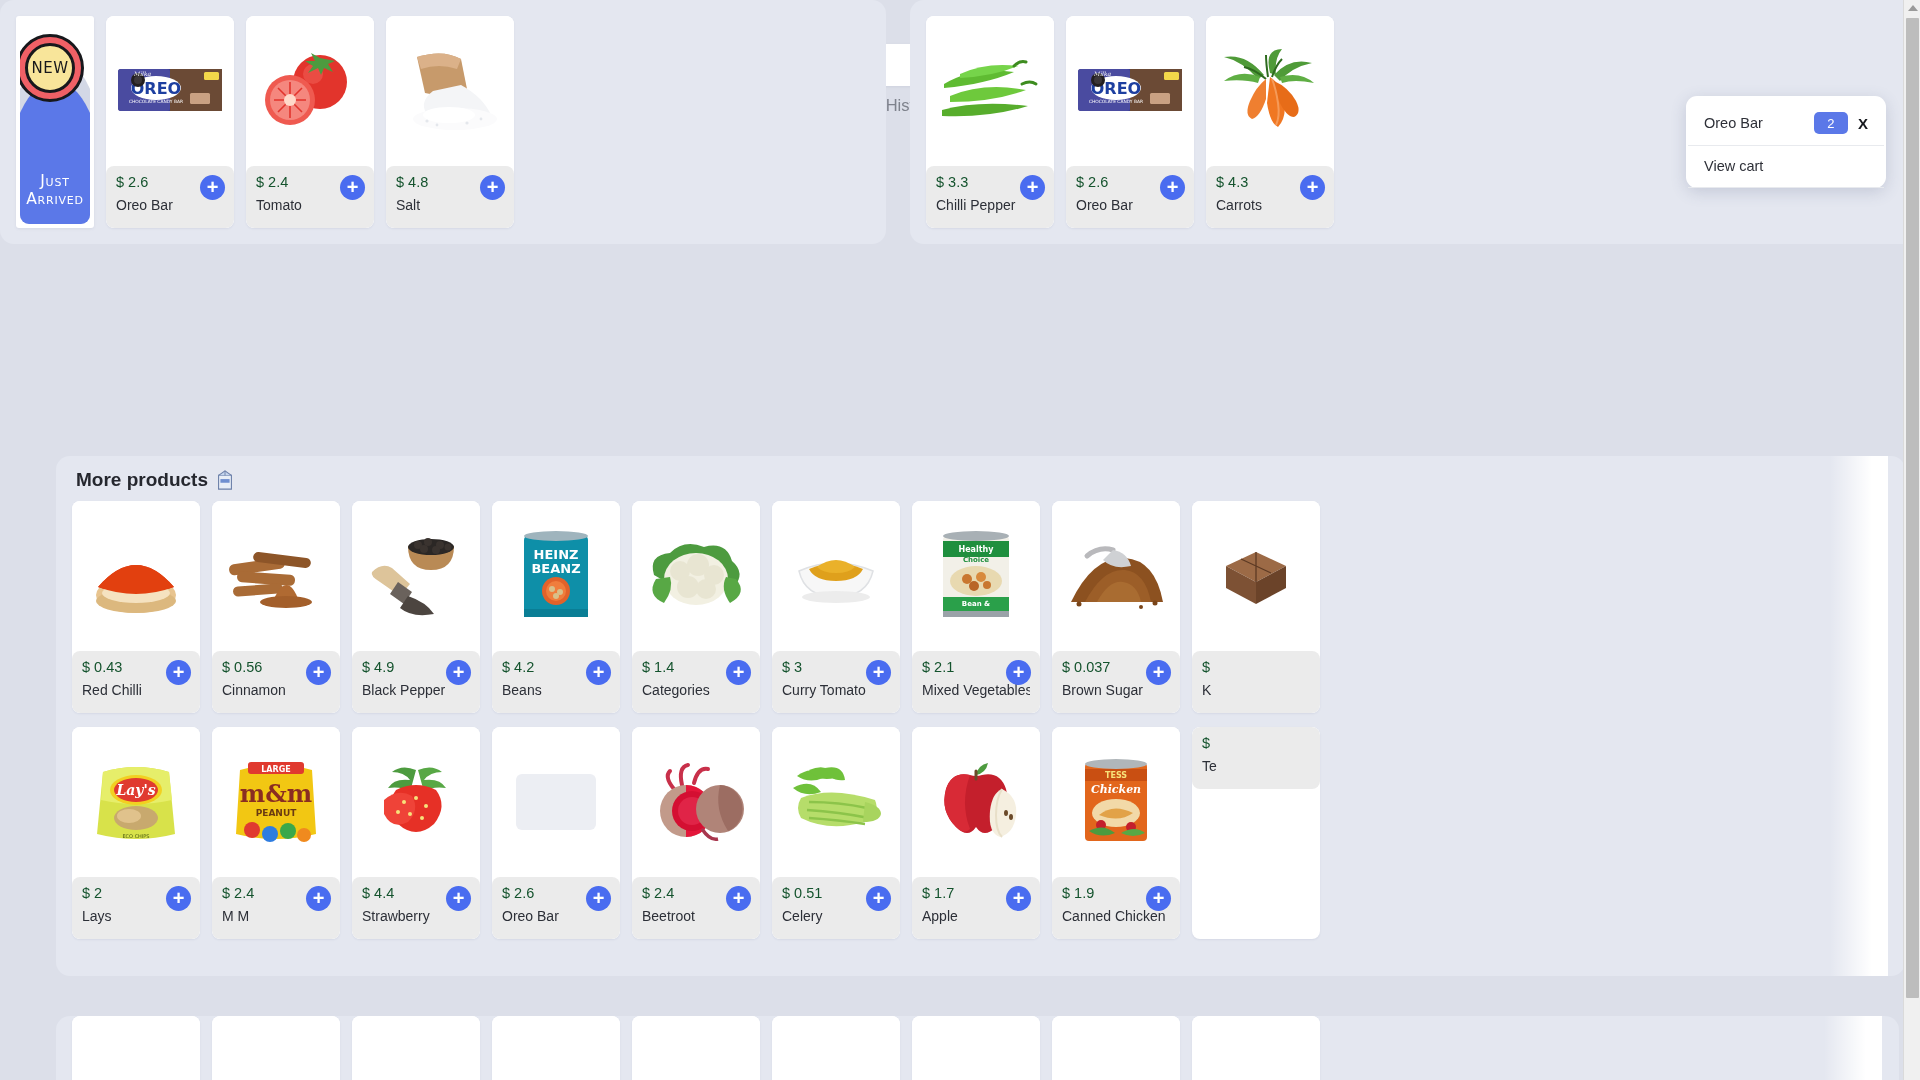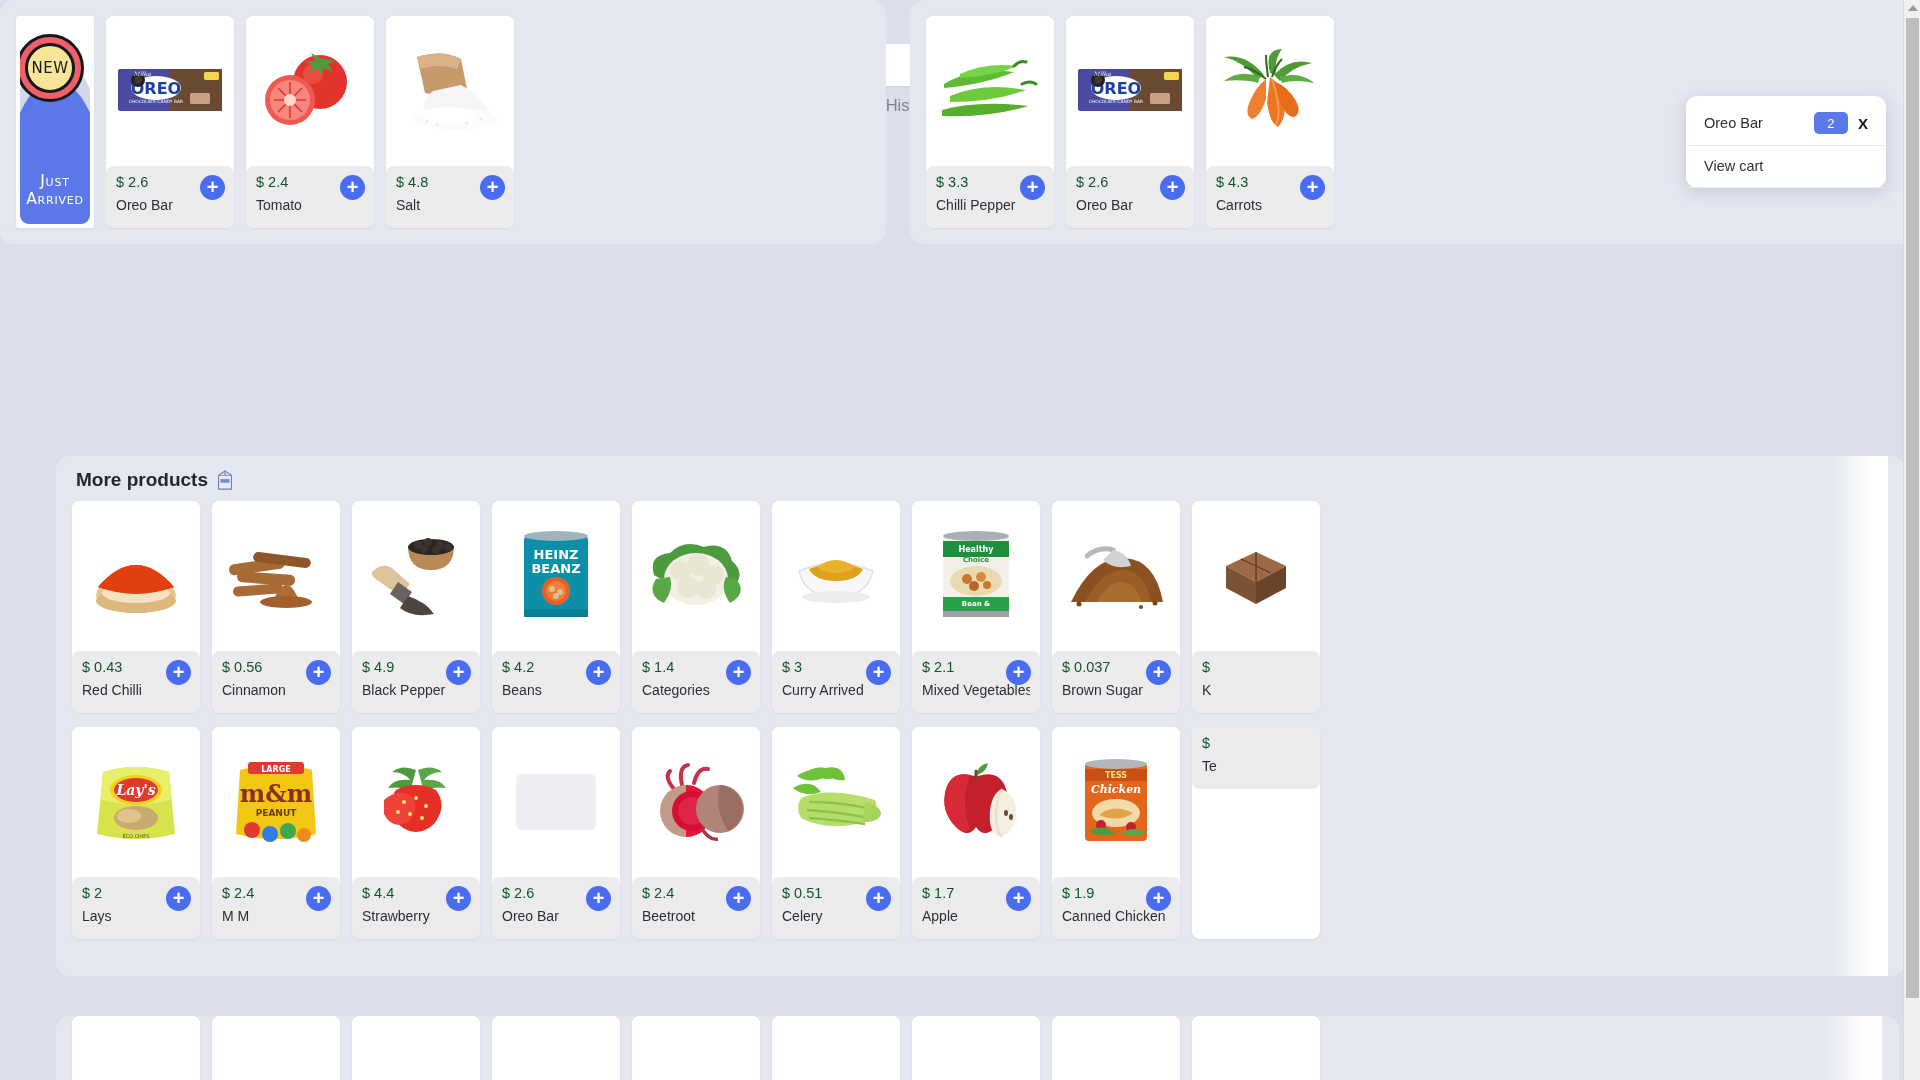--- a/index.html
+++ b/index.html
@@ -701,21 +701,21 @@
         <div class="card-img">
           <svg width="106" height="74" viewBox="0 0 106 74">
             <path d="M16 32 q36-16 74 0 q-6 26 -37 26 q-31 0 -37-26z" fill="#f7f7f7" stroke="#dfe1e4" stroke-width="1.5"></path>
             <path d="M26 30 q27-12 54 0 q-6 12 -27 12 q-21 0 -27-12z" fill="#dfa01c"></path>
             <path d="M34 28 q19-14 38 0 q-6 6 -19 6 q-13 0 -19-6z" fill="#eab12a"></path>
             <ellipse cx="53" cy="58" rx="34" ry="6" fill="#ececec"></ellipse>
           </svg>
         </div>
         <div class="card-foot">
           <div class="card-price">$ 3</div>
-          <div class="card-name">Curry Arrived</div>
+          <div class="card-name">Curry Tomato</div>
           <button class="plus-btn">
             <span>+</span>
           </button>
         </div>
       </div>
       <div class="card">
         <div class="card-img">
           <svg width="78" height="94" viewBox="0 0 78 94">
             <rect x="6" y="6" width="66" height="82" rx="5" fill="#f2f0e8"></rect>
             <ellipse cx="39" cy="7" rx="33" ry="5" fill="#a8b0b5"></ellipse>

